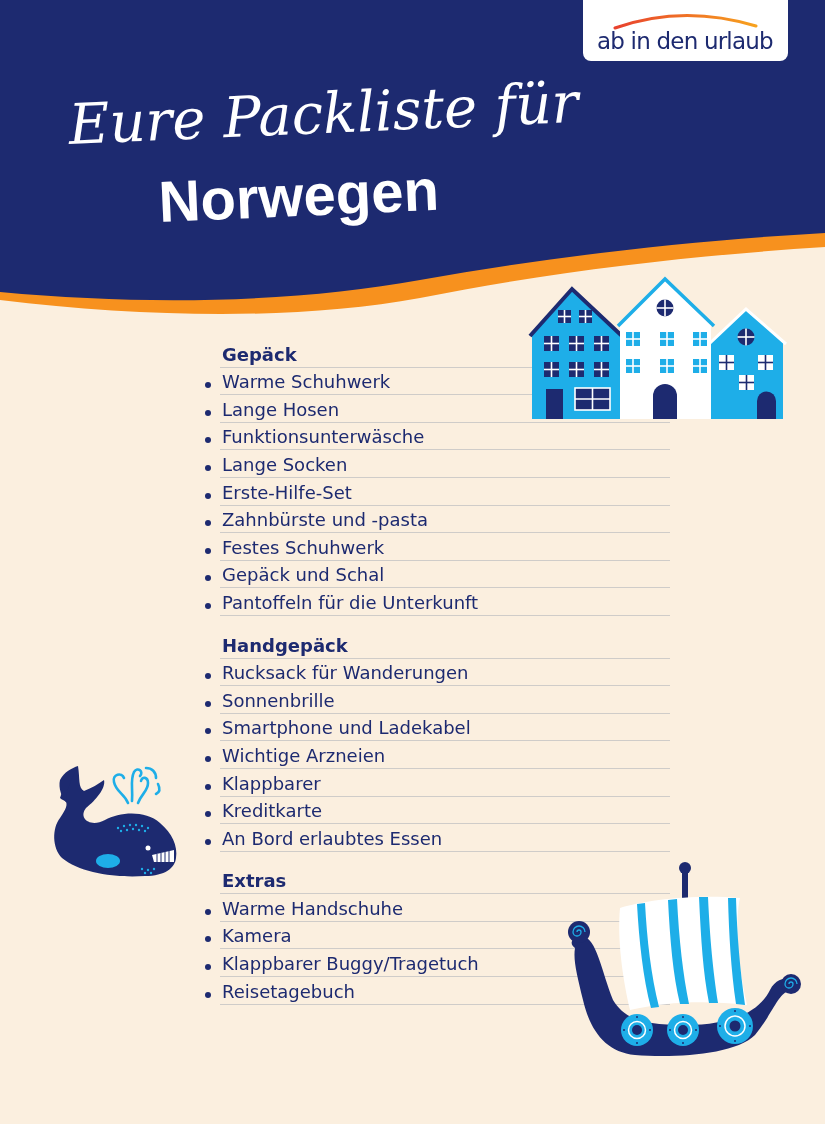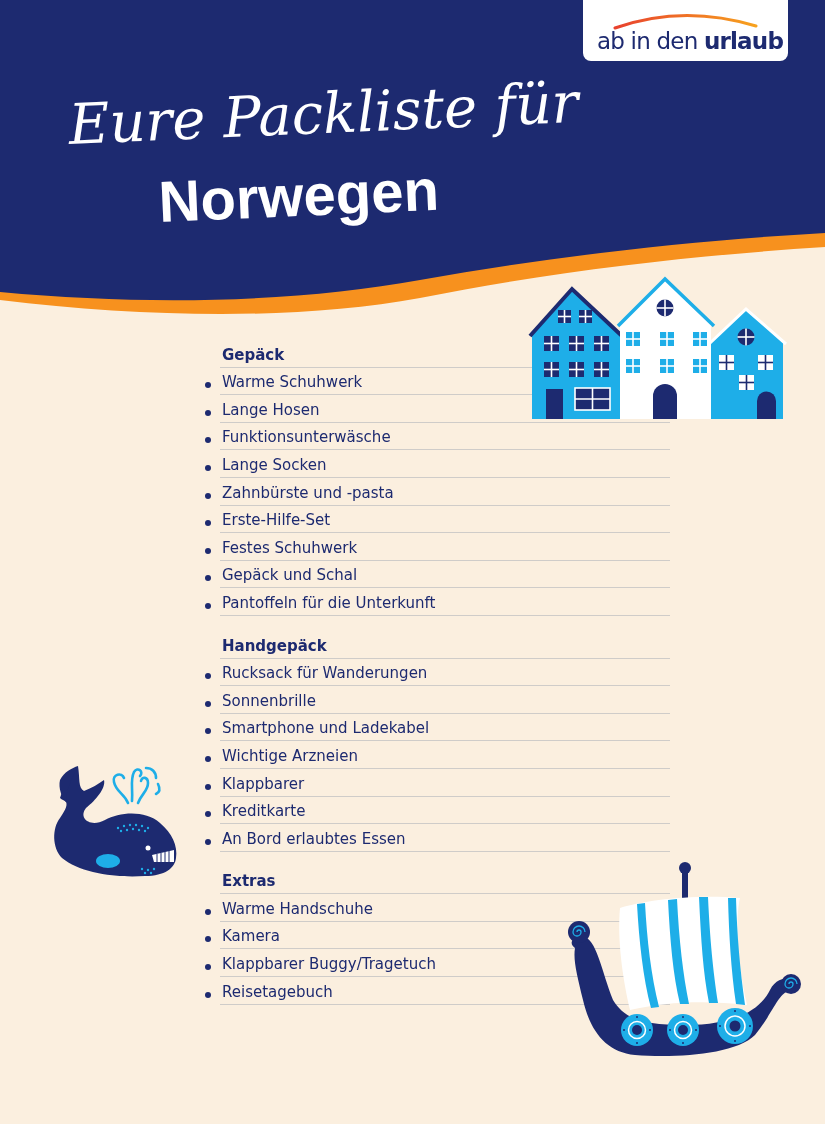--- a/index.html
+++ b/index.html
@@ -12,21 +12,21 @@
   .logo-box {
     position: absolute; left: 583px; top: 0; width: 205px; height: 61px;
     background: #ffffff; border-radius: 0 0 8px 8px;
   }
   .logo-arc { position: absolute; left: 30px; top: 10px; width: 145px; height: 20px; }
   .logo-text {
     position: absolute; left: 14px; top: 28px; font-size: 23px; color: #1d2a70;
     letter-spacing: -0.8px; white-space: nowrap; font-family: "DejaVu Sans", sans-serif;
   }
   .logo-text .thin { font-weight: normal; }
-  .logo-text .bold { font-weight: bold; }
+  .logo-text .bold { font-weight: normal; }
   .title-script {
     position: absolute; left: 70px; top: 92px; font-size: 56px; color: #ffffff;
     font-family: "DejaVu Serif", serif; font-style: italic; letter-spacing: 0px;
     transform: rotate(-2.5deg); transform-origin: left bottom; white-space: nowrap;
   }
   .title-bold {
     position: absolute; left: 160px; top: 168px; font-size: 58px; font-weight: bold;
     color: #ffffff; font-family: "Liberation Sans", sans-serif;
     transform: rotate(-2.5deg); transform-origin: left bottom; white-space: nowrap;
   }
@@ -35,21 +35,21 @@
     position: relative; height: 27.6px; display: flex; align-items: flex-end;
   }
   .row .rule {
     position: absolute; left: 20px; right: 0; bottom: 0; height: 1px; background: #cfccc9;
   }
   .row .bullet {
     position: absolute; left: 5px; bottom: 7px; width: 6px; height: 6px; border-radius: 50%;
     background: #1d2a70;
   }
   .row .label {
-    position: relative; margin-left: 22px; font-size: 15px; color: #1d2a70;
+    position: relative; margin-left: 22px; font-size: 18px; color: #1d2a70;
     line-height: 22px; padding-bottom: 2px; font-family: "DejaVu Sans", sans-serif;
     background: #fbefdf00;
   }
   .row.heading .label { font-weight: bold; }
   .gap { height: 15px; }
   .illus { position: absolute; }
 </style>
 </head>
 <body>
 
@@ -97,26 +97,26 @@
       <span class="label">Funktionsunterwäsche</span>
       <span class="rule"></span>
     </div>
   <div class="row">
       <span class="bullet"></span>
       <span class="label">Lange Socken</span>
       <span class="rule"></span>
     </div>
   <div class="row">
       <span class="bullet"></span>
+      <span class="label">Erste-Hilfe-Set</span>
+      <span class="rule"></span>
+    </div>
+  <div class="row">
+      <span class="bullet"></span>
       <span class="label">Zahnbürste und -pasta</span>
-      <span class="rule"></span>
-    </div>
-  <div class="row">
-      <span class="bullet"></span>
-      <span class="label">Erste-Hilfe-Set</span>
       <span class="rule"></span>
     </div>
   <div class="row">
       <span class="bullet"></span>
       <span class="label">Festes Schuhwerk</span>
       <span class="rule"></span>
     </div>
   <div class="row">
       <span class="bullet"></span>
       <span class="label">Gepäck und Schal</span>

